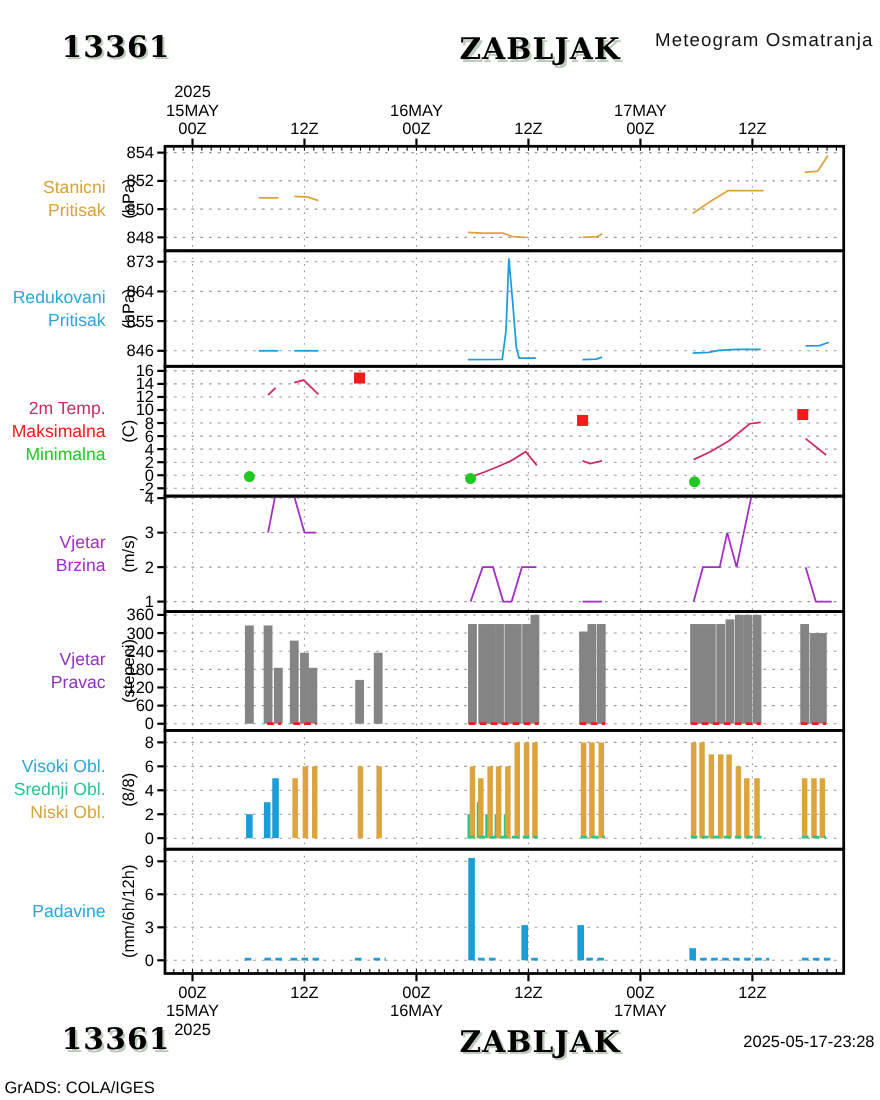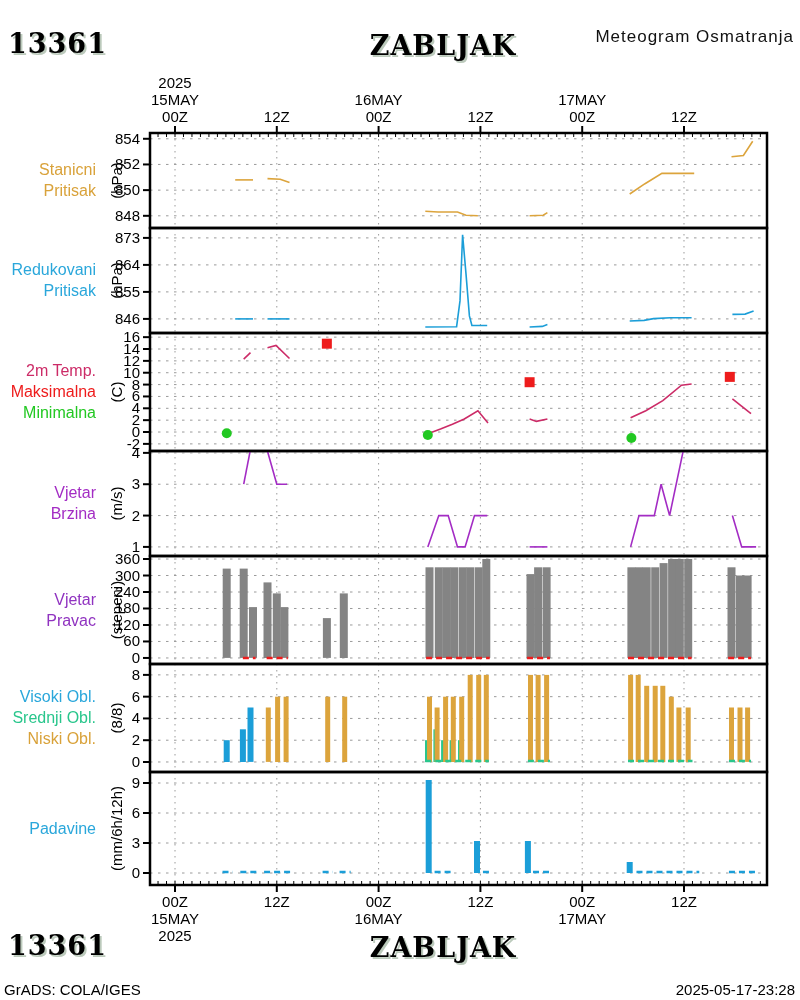--- a/index.html
+++ b/index.html
@@ -1,20 +1,20 @@
 <!DOCTYPE html>
 <html><head>
 <meta charset="utf-8">
 <style>
   html,body{margin:0;padding:0;}
   body{width:800px;height:1000px;position:relative;background:#ffffff;
        font-family:"Liberation Sans",sans-serif;overflow:hidden;}
   .abs{position:absolute;white-space:nowrap;}
   .big{font-family:"DejaVu Serif",serif;font-weight:bold;font-size:27px;color:#000;
-       text-shadow:2px 2px 0 #bccabc;letter-spacing:1px;}
+       text-shadow:2px 2px 0 #bccabc;letter-spacing:1px;margin-left:48px;}
   .corner{font-size:17px;color:#111;letter-spacing:1px;}
   .credit{font-size:15px;color:#000;}
   #plot-svg{position:absolute;left:0;top:0;}
 </style>
 </head>
 <body>
 
 <div class="abs big" style="left:8px;top:28px;">13361</div>
 <div class="abs big" style="left:0;top:30px;width:886px;text-align:center;">ZABLJAK</div>
 <div class="abs corner" style="right:6px;top:27px;">Meteogram Osmatranja</div>
@@ -516,13 +516,13 @@
       <line x1="683.998" y1="126" x2="683.998" y2="133" stroke="#000000" stroke-width="2"></line>
       <line x1="683.998" y1="885" x2="683.998" y2="892" stroke="#000000" stroke-width="2"></line>
       <text x="683.998" y="122" text-anchor="middle" font-family="&quot;Liberation Sans&quot;,sans-serif" font-size="15px" fill="#000">12Z</text>
       <text x="683.998" y="907" text-anchor="middle" font-family="&quot;Liberation Sans&quot;,sans-serif" font-size="15px" fill="#000">12Z</text>
     </g>
   </svg>
 
 <div class="abs big" style="left:8px;top:930px;">13361</div>
 <div class="abs big" style="left:0;top:932px;width:886px;text-align:center;">ZABLJAK</div>
 <div class="abs credit" style="left:4px;top:981px;">GrADS: COLA/IGES</div>
-<div class="abs credit" style="right:5px;top:981px;">2025-05-17-23:28</div>
+<div class="abs credit" style="right:5px;top:939px;">2025-05-17-23:28</div>
 
 </body></html>

